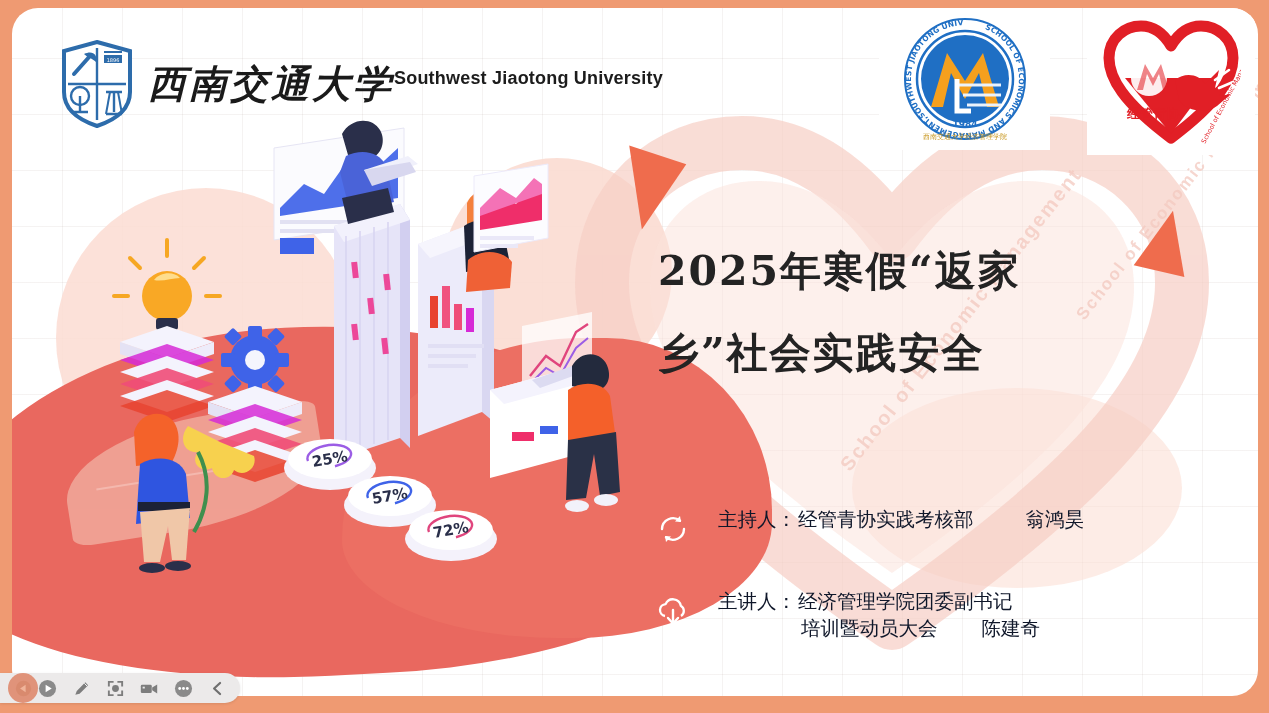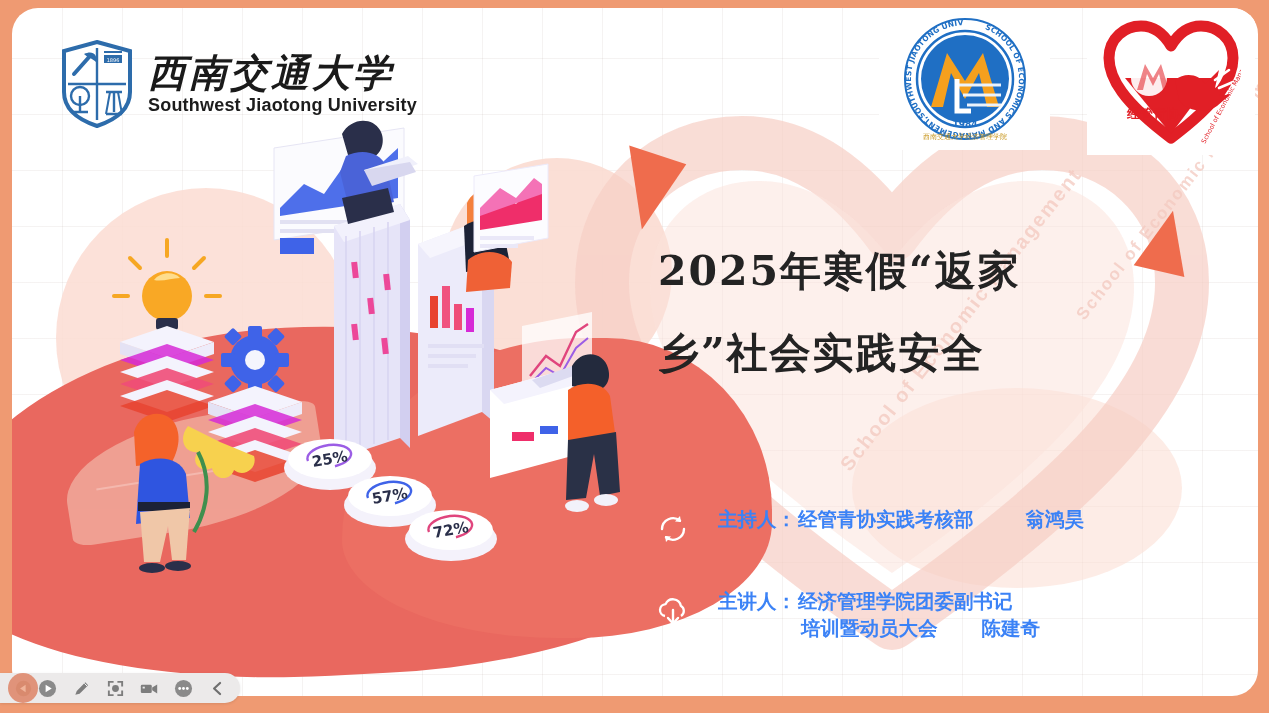--- a/index.html
+++ b/index.html
@@ -79,21 +79,21 @@
   .tri-b{
     position:absolute;left:1128px;top:202px;width:0;height:0;
     border-left:26px solid transparent;border-right:26px solid transparent;
     border-bottom:62px solid #ef6c4d;
     transform:rotate(13deg);
   }
 
   
   .logo-swjtu{position:absolute;left:48px;top:32px;display:flex;align-items:center;gap:14px;}
   .shield{width:74px;height:88px;}
-  .swjtu-names{display:flex;flex-direction:column;line-height:1;}
+  .swjtu-names{display:flex;flex-direction:row;line-height:1;}
   .swjtu-cn{
     font-family:"DejaVu Serif","Liberation Serif",serif;
     font-weight:700;font-style:italic;font-size:38px;color:#1a1a1a;
     letter-spacing:3px;
   }
   .swjtu-en{
     font-size:18px;color:#1c1c1c;font-weight:700;letter-spacing:.2px;margin-top:4px;
   }
 
   .logo-card{
@@ -112,21 +112,21 @@
   .title-line.l3{letter-spacing:9px;}
 
   
   .people{position:absolute;left:632px;top:498px;width:560px;}
   .prow{display:flex;align-items:flex-start;gap:16px;margin-bottom:30px;}
   .badge{
     width:58px;height:58px;border-radius:50%;
     display:flex;align-items:center;justify-content:center;flex:none;
     margin-top:-6px;
   }
-  .ptext{font-weight:700;font-size:19.5px;color:#3b82f6;line-height:26px;}
+  .ptext{font-weight:400;font-size:19.5px;color:#0f172a;line-height:26px;}
   .ptext .lead{margin-right:2px;}
   .prow2 .ptext{line-height:27px;}
   .nm{display:inline-block;}
   .sp-l{display:inline-block;width:44px;}
   .sp-n{display:inline-block;width:52px;}
   .indent{display:inline-block;width:83px;}
 
   
   .illus{position:absolute;left:0;top:0;width:660px;height:680px;}
 

